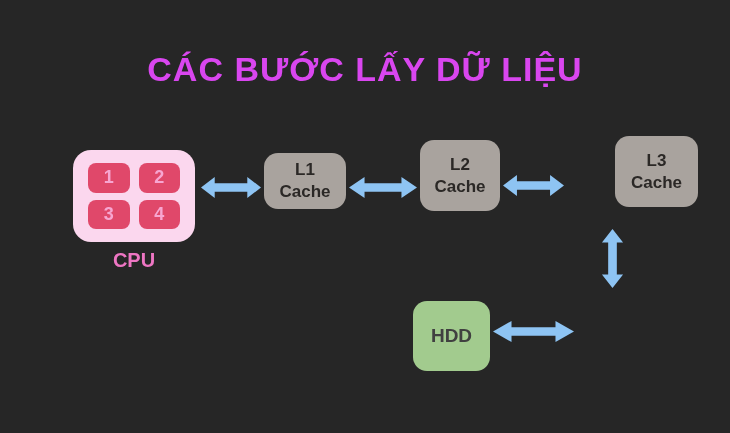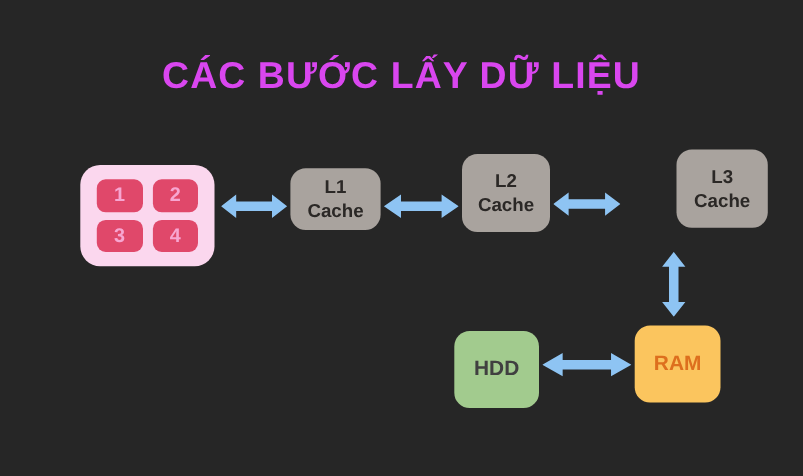--- a/index.html
+++ b/index.html
@@ -106,39 +106,37 @@
 <div class="canvas">
 
   <h1 class="title">CÁC BƯỚC LẤY DỮ LIỆU</h1>
 
   <div class="cpu-block">
     <div class="cpu-core">1</div>
     <div class="cpu-core">2</div>
     <div class="cpu-core">3</div>
     <div class="cpu-core">4</div>
   </div>
+  <div class="cpu-label">CPU</div>
 
   <div class="node cache node-l1">
     <span>L1</span>
     <span>Cache</span>
   </div>
   <div class="node cache node-l2">
     <span>L2</span>
     <span>Cache</span>
   </div>
   <div class="node cache node-l3">
     <span>L3</span>
     <span>Cache</span>
   </div>
 
   <div class="node node-hdd">
     <span>HDD</span>
-  </div>
-  <div class="node node-ram">
-    <span>RAM</span>
   </div>
 
   <div class="arrow arrow-cpu-l1">
     <svg viewBox="0 0 70 26" preserveAspectRatio="none" aria-hidden="true">
       <polygon points="0,13 16,2 16,8.5 54,8.5 54,2 70,13 54,24 54,17.5 16,17.5 16,24" fill="#8ec4f3"></polygon>
     </svg>
   </div>
   <div class="arrow arrow-l1-l2">
     <svg viewBox="0 0 70 26" preserveAspectRatio="none" aria-hidden="true">
       <polygon points="0,13 16,2 16,8.5 54,8.5 54,2 70,13 54,24 54,17.5 16,17.5 16,24" fill="#8ec4f3"></polygon>

